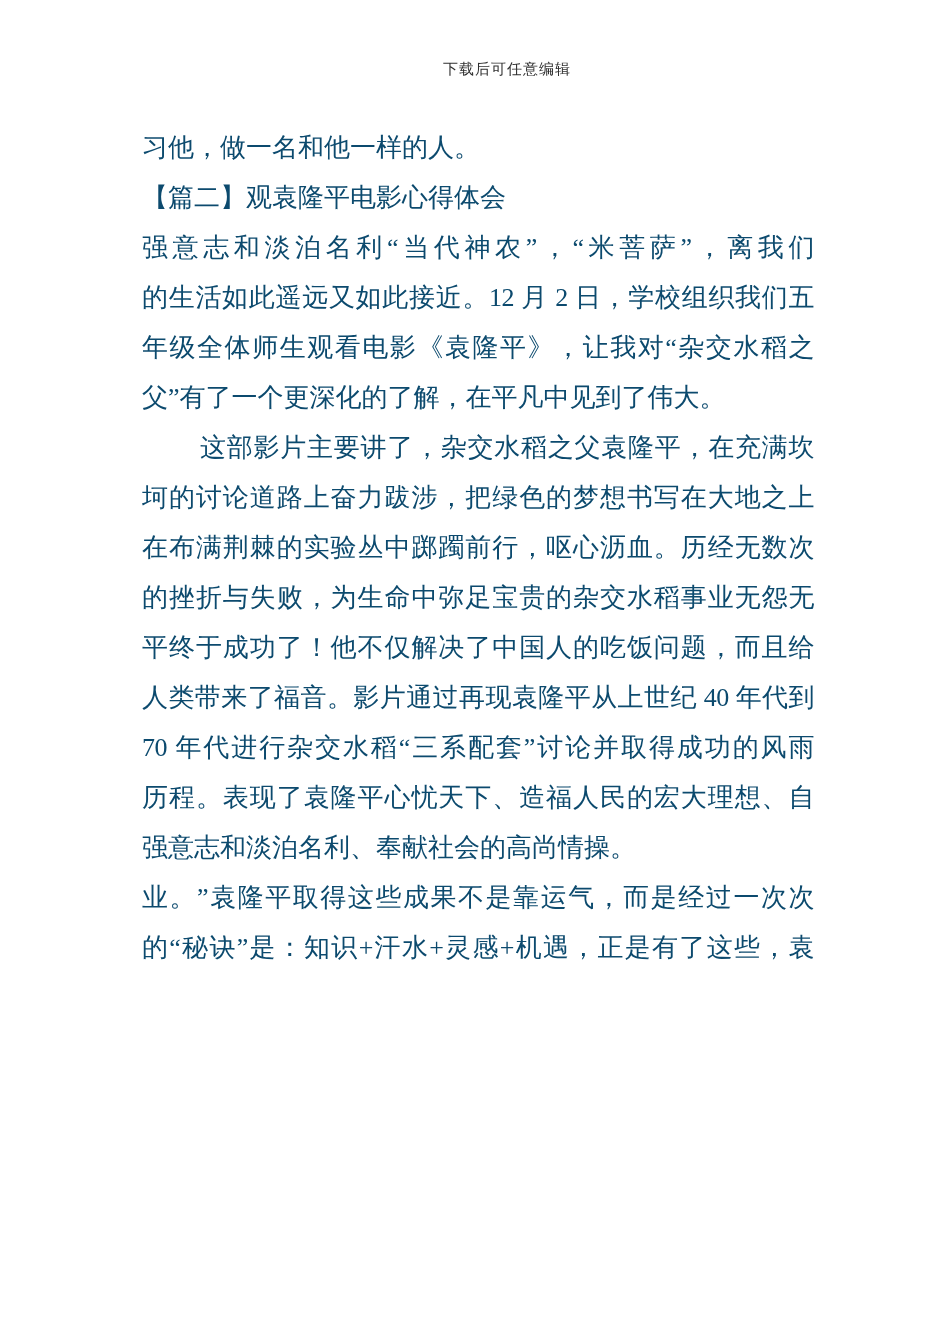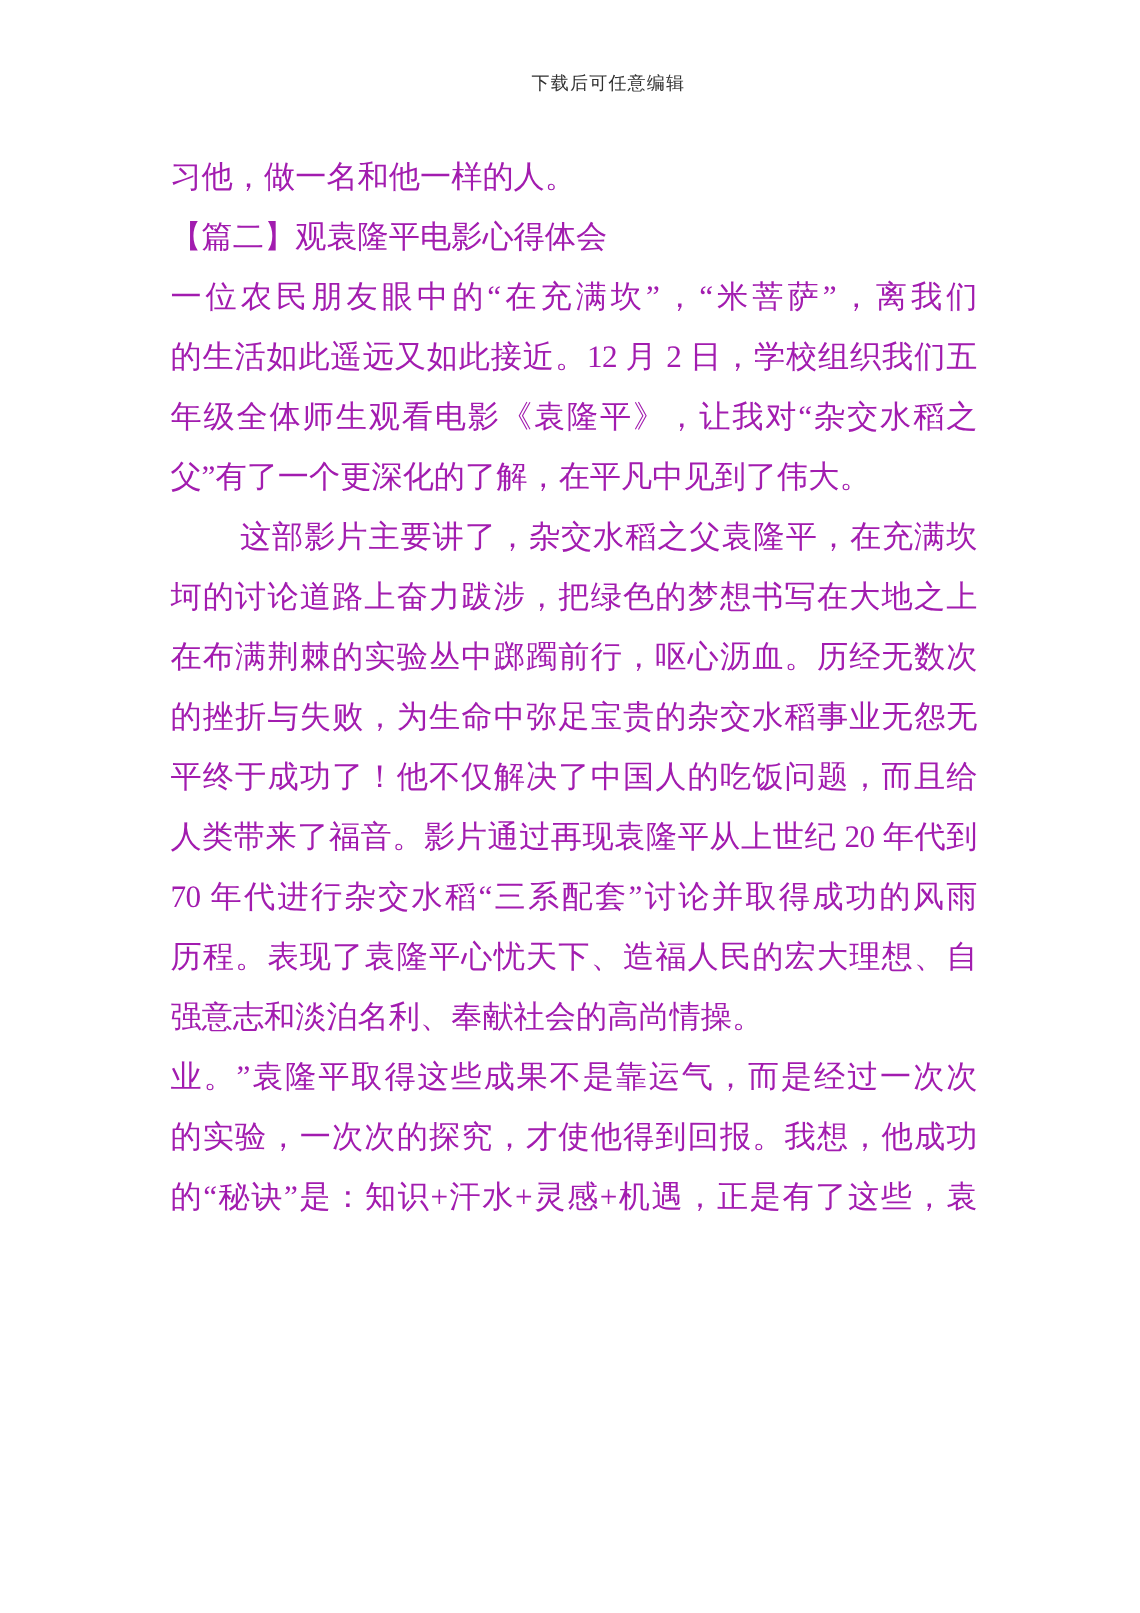--- a/index.html
+++ b/index.html
@@ -27,21 +27,21 @@
     color: #2f2f2f;
     margin-left: 32px;
   }
   .content {
     position: absolute;
     top: 123px;
     left: 142px;
     width: 672px;
     font-size: 26px;
     line-height: 50px;
-    color: #a21caf;
+    color: #0c4a6e;
   }
   .line {
     height: 50px;
     overflow: hidden;
   }
   .full {
     text-align: justify;
     text-align-last: justify;
     letter-spacing: -0.5px;
   }
@@ -54,30 +54,29 @@
   }
 </style>
 </head>
 <body>
 
 <div class="page">
   <div class="header-note">下载后可任意编辑</div>
   <div class="content">
     <div class="line short">习他，做一名和他一样的人。</div>
     <div class="line short">【篇二】观袁隆平电影心得体会</div>
-    <div class="line full">一位农民朋友眼中的“在充满坎”，“米菩萨”，离我们</div>
+    <div class="line full">强意志和淡泊名利“当代神农”，“米菩萨”，离我们</div>
     <div class="line full">的生活如此遥远又如此接近。12 月 2 日，学校组织我们五</div>
     <div class="line full">年级全体师生观看电影《袁隆平》，让我对“杂交水稻之</div>
     <div class="line short">父”有了一个更深化的了解，在平凡中见到了伟大。</div>
     <div class="line full indent">这部影片主要讲了，杂交水稻之父袁隆平，在充满坎</div>
     <div class="line full">坷的讨论道路上奋力跋涉，把绿色的梦想书写在大地之上</div>
     <div class="line full">在布满荆棘的实验丛中踯躅前行，呕心沥血。历经无数次</div>
     <div class="line full">的挫折与失败，为生命中弥足宝贵的杂交水稻事业无怨无</div>
     <div class="line full">平终于成功了！他不仅解决了中国人的吃饭问题，而且给</div>
-    <div class="line full">人类带来了福音。影片通过再现袁隆平从上世纪 20 年代到</div>
+    <div class="line full">人类带来了福音。影片通过再现袁隆平从上世纪 40 年代到</div>
     <div class="line full">70 年代进行杂交水稻“三系配套”讨论并取得成功的风雨</div>
     <div class="line full">历程。表现了袁隆平心忧天下、造福人民的宏大理想、自</div>
     <div class="line short">强意志和淡泊名利、奉献社会的高尚情操。</div>
     <div class="line full">业。”袁隆平取得这些成果不是靠运气，而是经过一次次</div>
-    <div class="line full">的实验，一次次的探究，才使他得到回报。我想，他成功</div>
     <div class="line full">的“秘诀”是：知识+汗水+灵感+机遇，正是有了这些，袁</div>
   </div>
 </div>
 
 </body></html>

